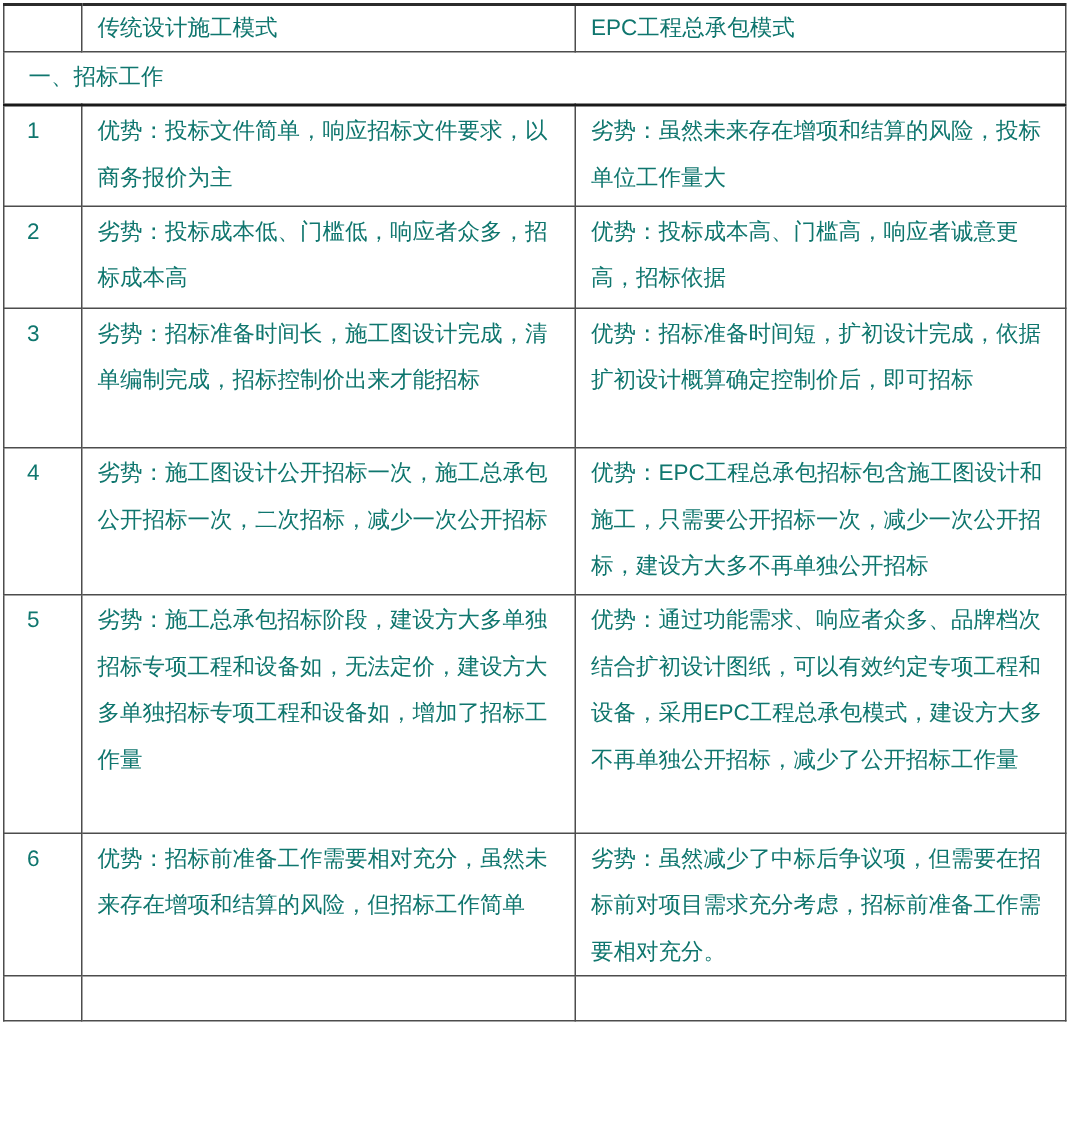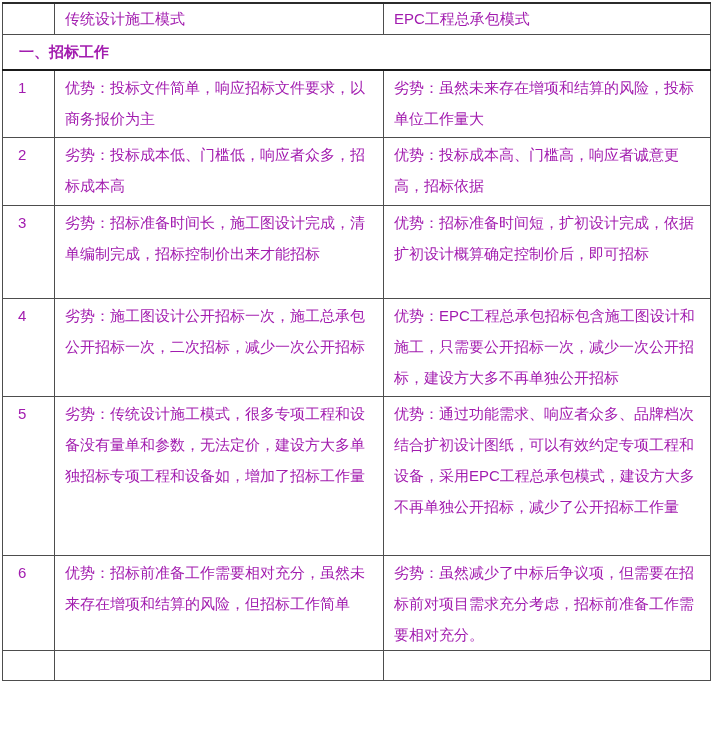--- a/index.html
+++ b/index.html
@@ -11,32 +11,32 @@
   table.cmp{
     border-collapse:collapse;table-layout:fixed;
     width:708px;margin:2px 0 0 2px;
   }
   col.c1{width:52px;}
   col.c2{width:329px;}
   col.c3{width:327px;}
   td{
     border:1px solid #4d4d4d;
     vertical-align:top;
-    color:#a21caf;
+    color:#0f766e;
     font-size:15px;
     line-height:31px;
     padding:1px 10px 0 10px;
     word-break:break-all;
     overflow:hidden;
     margin-top:47px;
   }
   td.num{padding-left:15px;padding-right:4px;}
   tr.head{height:31px;}
   tr.head td{line-height:29px;padding-top:0;border-top:2px solid #2b2b2b;}
-  tr.section{height:28px;font-weight:bold;}
+  tr.section{height:28px;}
   tr.section td{
     padding-left:16px;line-height:34px;padding-top:0;
     border-bottom:2px solid #1a1a1a;
   }
   tr.r0{height:96px;}
   tr.r1{height:68px;}
   tr.r2{height:68px;}
   tr.r3{height:93px;}
   tr.r4{height:98px;}
   tr.r5{height:159px;}
@@ -85,21 +85,21 @@
     </tr>
 
     <tr class="r4">
       <td class="num">4</td>
       <td>劣势：施工图设计公开招标一次，施工总承包公开招标一次，二次招标，减少一次公开招标</td>
       <td>优势：EPC工程总承包招标包含施工图设计和施工，只需要公开招标一次，减少一次公开招标，建设方大多不再单独公开招标</td>
     </tr>
 
     <tr class="r5">
       <td class="num">5</td>
-      <td>劣势：传统设计施工模式，很多专项工程和设备没有量单和参数，无法定价，建设方大多单独招标专项工程和设备如，增加了招标工作量</td>
+      <td>劣势：施工总承包招标阶段，建设方大多单独招标专项工程和设备如，无法定价，建设方大多单独招标专项工程和设备如，增加了招标工作量</td>
       <td>优势：通过功能需求、响应者众多、品牌档次结合扩初设计图纸，可以有效约定专项工程和设备，采用EPC工程总承包模式，建设方大多不再单独公开招标，减少了公开招标工作量</td>
     </tr>
 
     <tr class="r6">
       <td class="num">6</td>
       <td>优势：招标前准备工作需要相对充分，虽然未来存在增项和结算的风险，但招标工作简单</td>
       <td>劣势：虽然减少了中标后争议项，但需要在招标前对项目需求充分考虑，招标前准备工作需要相对充分。</td>
     </tr>
 
     <tr class="partial">

